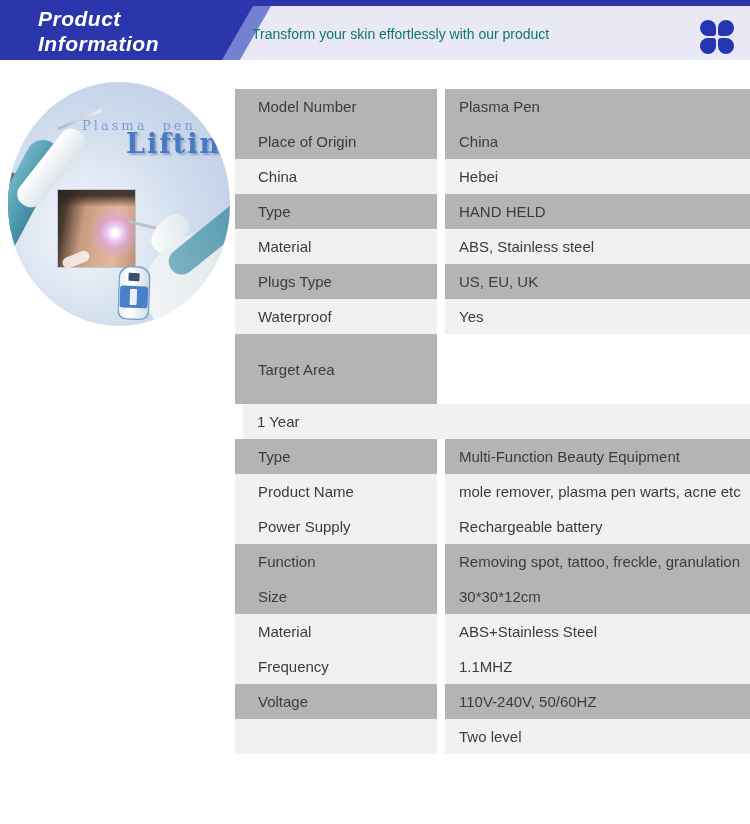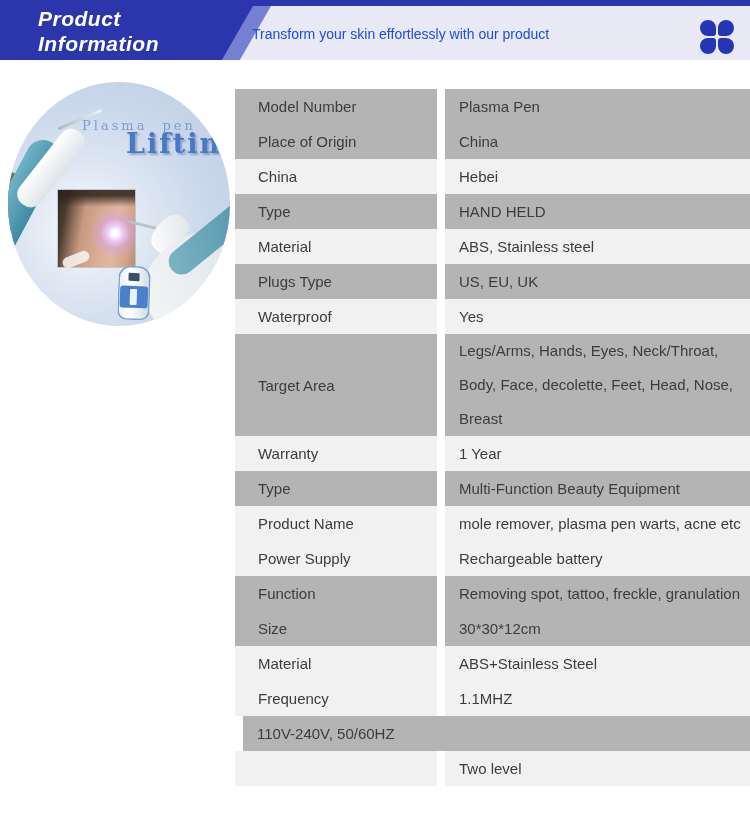--- a/index.html
+++ b/index.html
@@ -9,21 +9,21 @@
   
   .header { position:relative; width:750px; height:60px; background:#e8e9f5; overflow:hidden; }
   .top-strip { position:absolute; top:0; left:0; width:100%; height:6px; background:#2b35ac; }
   .hdr-stripe { position:absolute; top:-8px; left:-34px; width:290px; height:80px;
                 background:#7680d2; transform:skewX(-30deg); }
   .hdr-block  { position:absolute; top:-8px; left:-34px; width:272px; height:80px;
                 background:#2b35ac; transform:skewX(-30deg); }
   .hdr-title { position:absolute; left:38px; top:7px; color:#ffffff;
                font-size:21px; font-weight:bold; font-style:italic;
                line-height:1.17; letter-spacing:.5px; }
-  .tagline { position:absolute; left:252px; top:26px; font-size:14px; color:#1d4ed8; }
+  .tagline { position:absolute; left:252px; top:26px; font-size:14px; color:#0f766e; }
   .clover { position:absolute; right:16px; top:20px; width:34px; height:34px;
             display:grid; grid-template-columns:16px 16px; grid-template-rows:16px 16px; gap:2px; }
   .clover span { background:#2536b5; display:block; }
   .clover .p1 { border-radius:50% 50% 3px 50%; }
   .clover .p2 { border-radius:50% 50% 50% 3px; }
   .clover .p3 { border-radius:50% 3px 50% 50%; }
   .clover .p4 { border-radius:3px 50% 50% 50%; }
 
   
   .main { position:relative; width:750px; height:764px; }
@@ -187,28 +187,22 @@
     <div class="col-gap"></div>
     <div class="cell value-cell">
           <span>Yes</span>
         </div>
   </div>
       <div class="row dark tall">
     <div class="cell label-cell">
           <span>Target Area</span>
         </div>
     <div class="col-gap"></div>
-    <div class="cell value-cell">
-          <span>Legs/Arms, Hands, Eyes, Neck/Throat, Body, Face, decolette, Feet, Head, Nose, Breast</span>
-        </div>
-  </div>
-      <div class="row light">
-    <div class="cell label-cell">
-          <span>Warranty</span>
-        </div>
+  </div>
+      <div class="row light">
     <div class="col-gap"></div>
     <div class="cell value-cell">
           <span>1 Year</span>
         </div>
   </div>
       <div class="row dark">
     <div class="cell label-cell">
           <span>Type</span>
         </div>
     <div class="col-gap"></div>
@@ -264,20 +258,23 @@
       <div class="row light">
     <div class="cell label-cell">
           <span>Frequency</span>
         </div>
     <div class="col-gap"></div>
     <div class="cell value-cell">
           <span>1.1MHZ</span>
         </div>
   </div>
       <div class="row dark">
+    <div class="cell label-cell">
+          <span>Voltage</span>
+        </div>
     <div class="col-gap"></div>
     <div class="cell value-cell">
           <span>110V-240V, 50/60HZ</span>
         </div>
   </div>
       <div class="row light">
     <div class="cell label-cell"></div>
     <div class="col-gap"></div>
     <div class="cell value-cell">
           <span>Two level</span>

